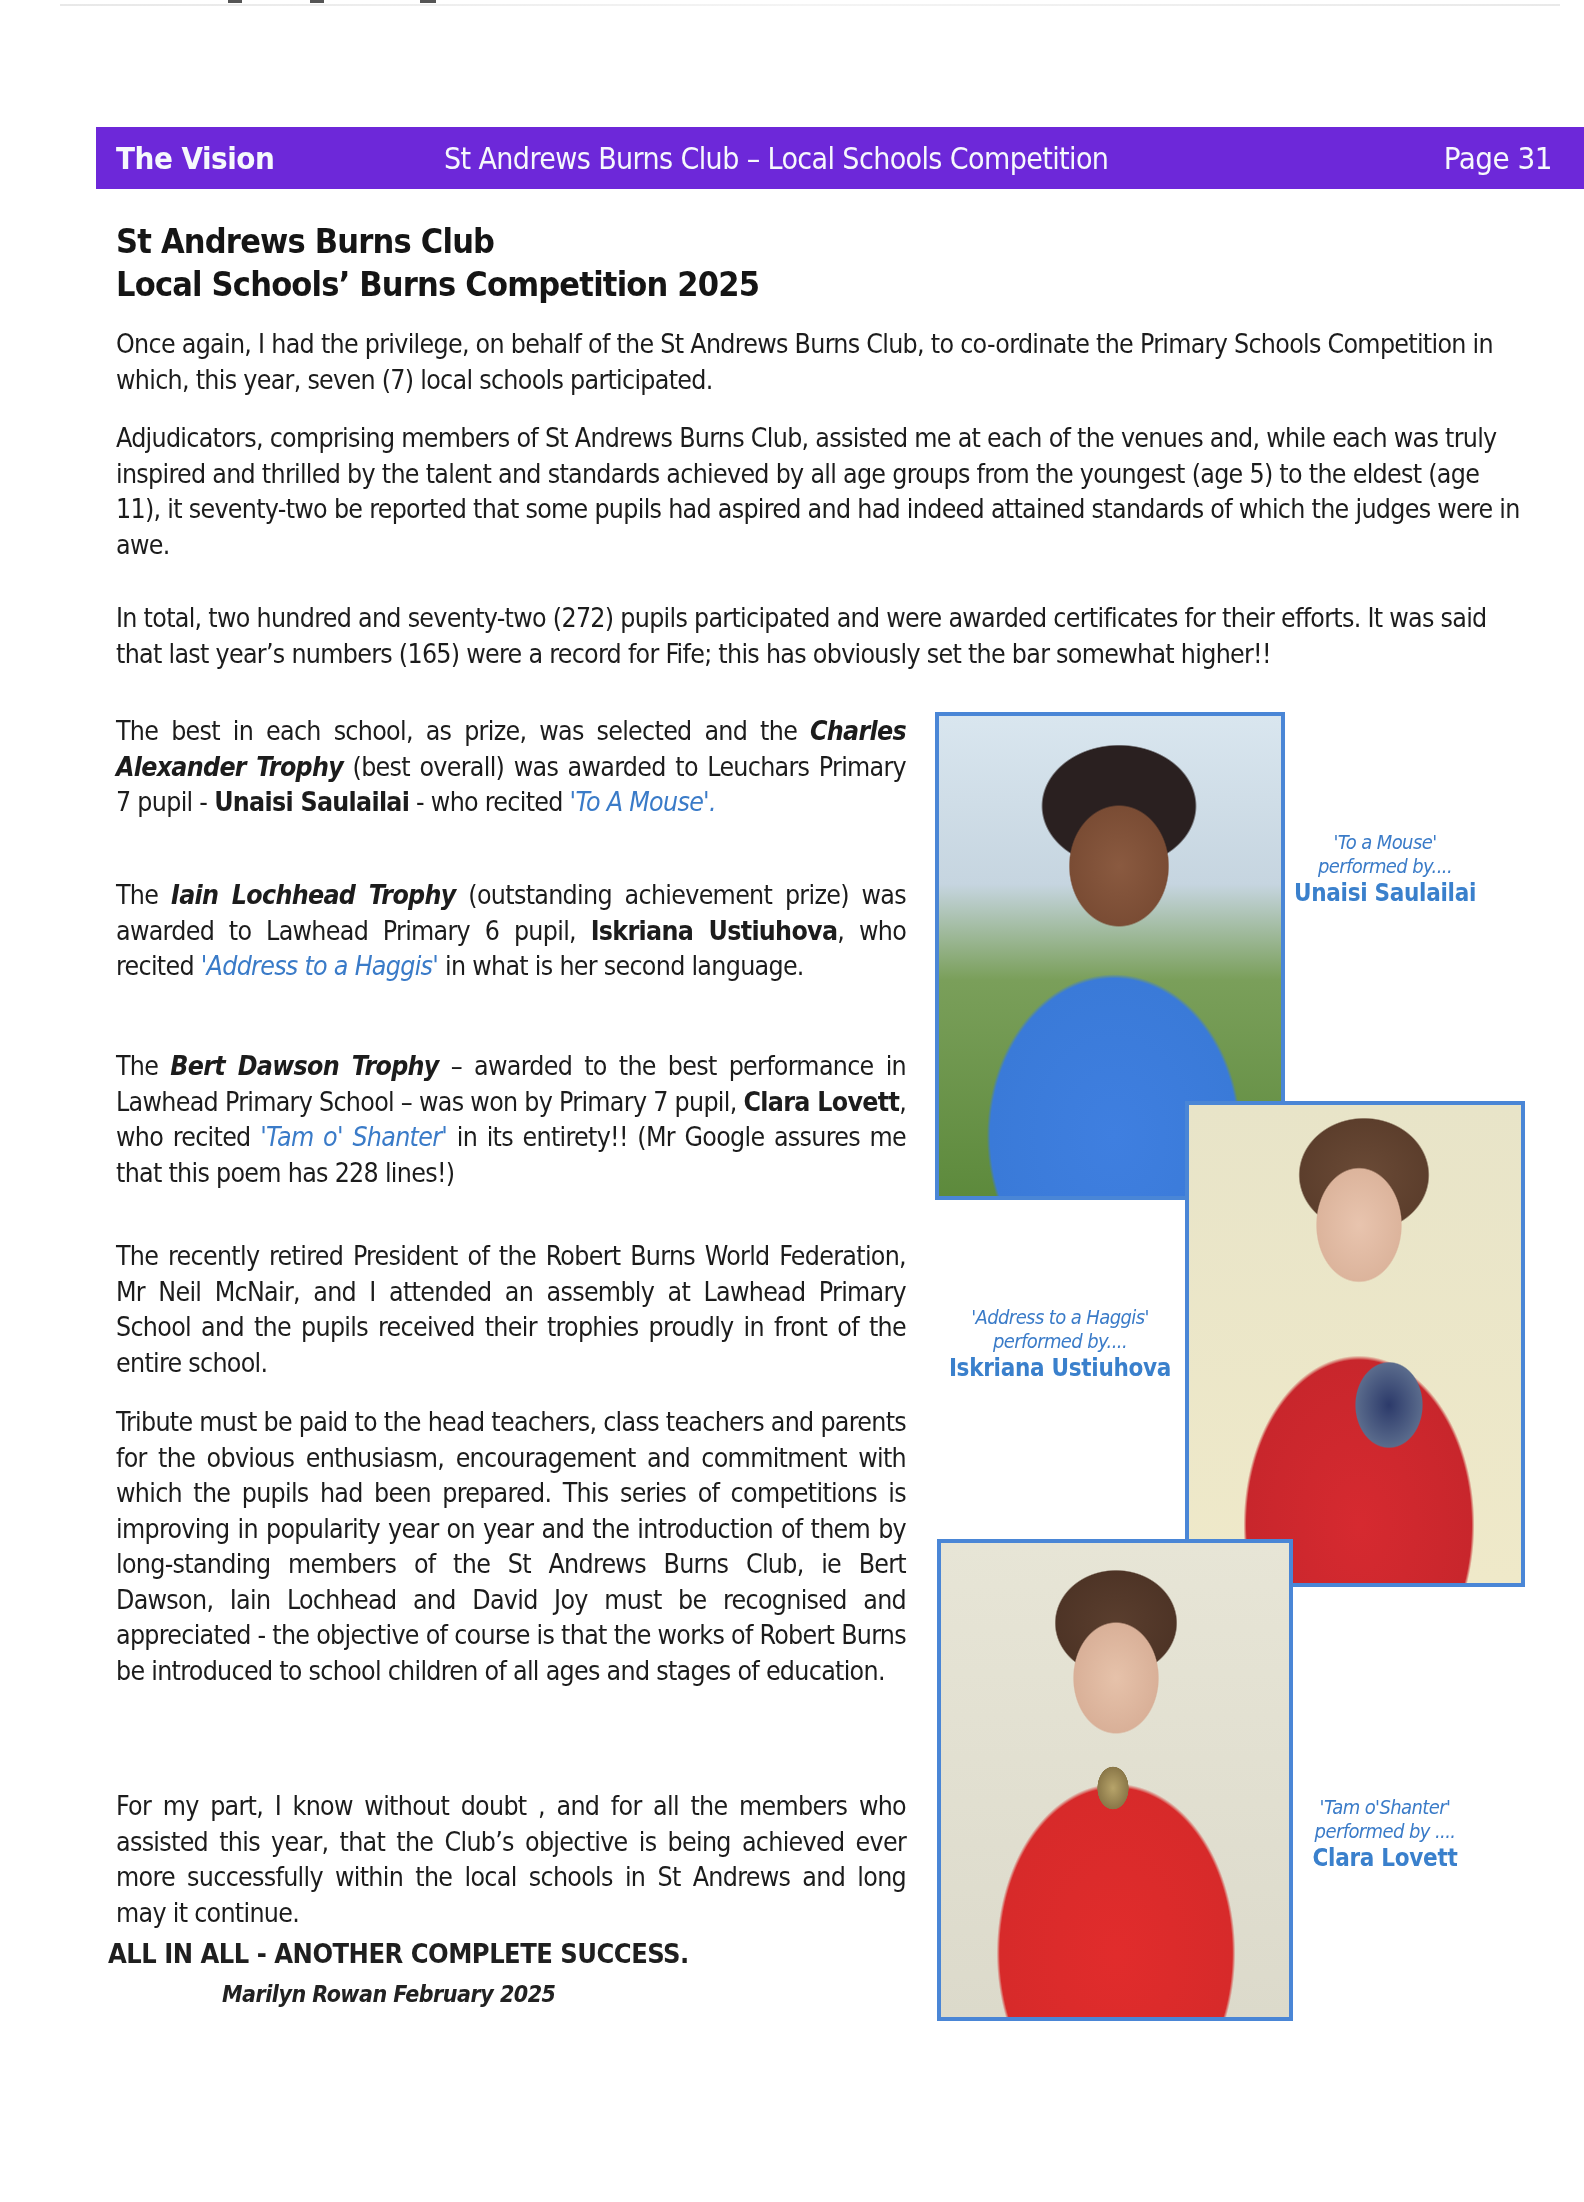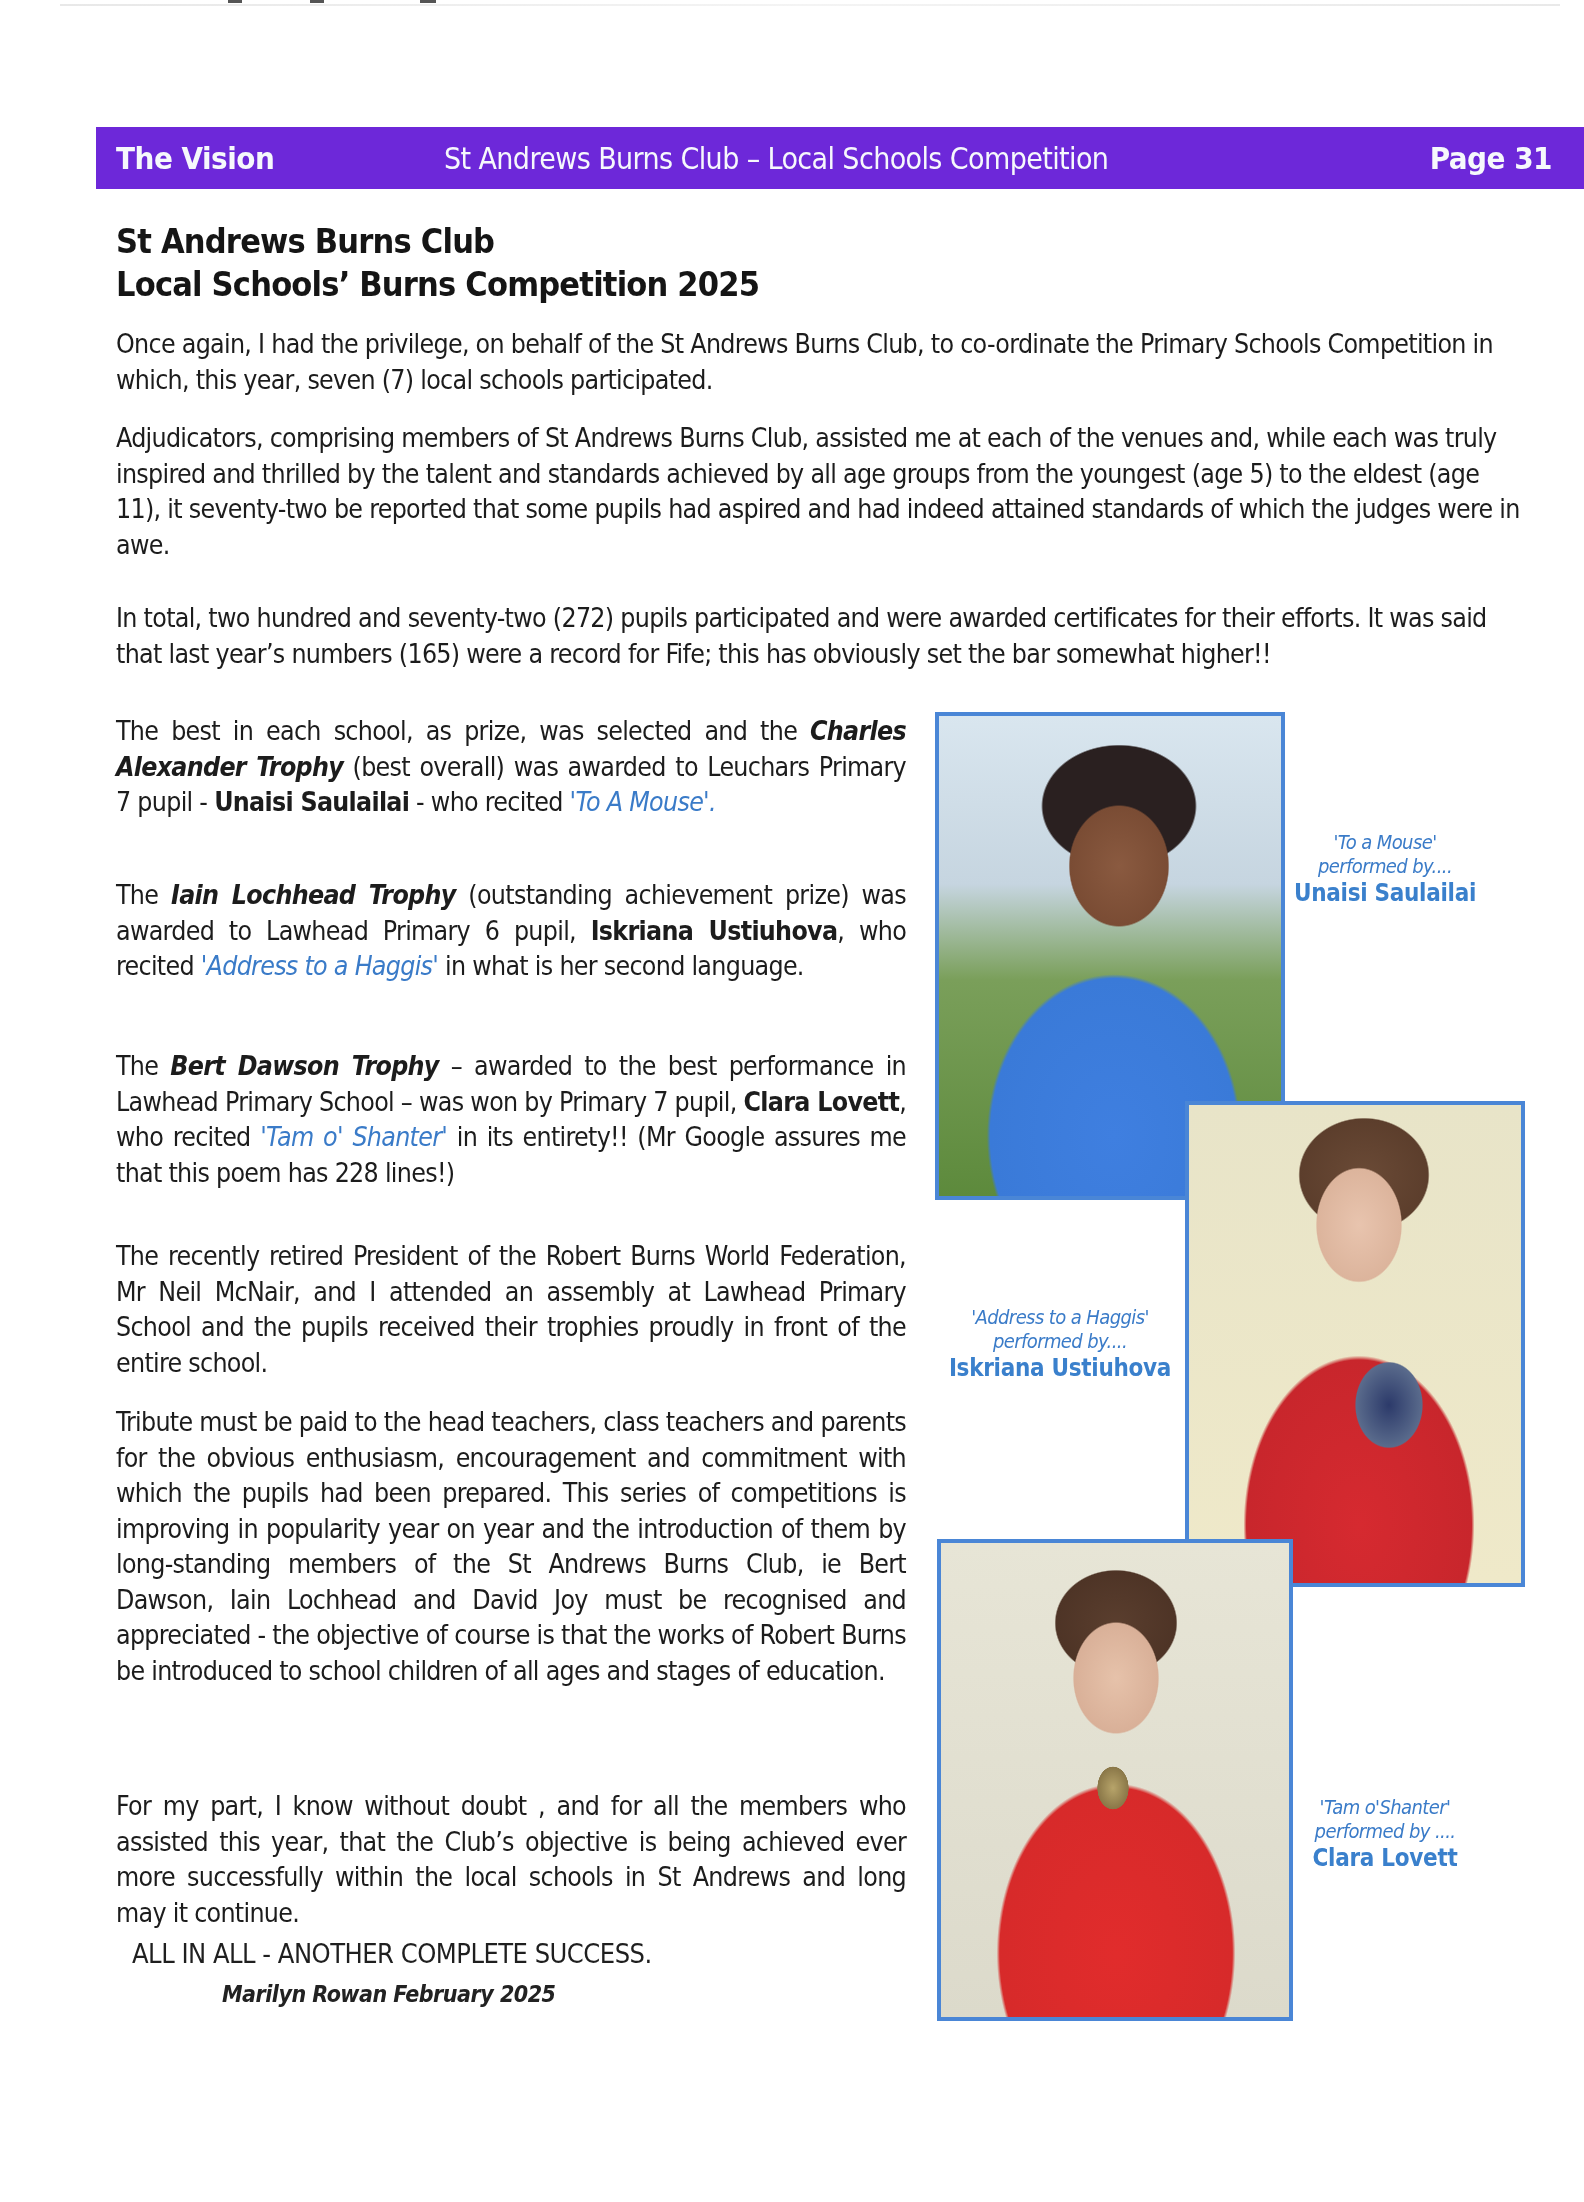--- a/index.html
+++ b/index.html
@@ -19,37 +19,37 @@
 
   .header-bar {
     position: absolute; left: 96px; top: 127px; width: 1496px; height: 62px;
     background: #6d28d9;
     color: #f6f8fc;
     display: flex; align-items: center;
     box-sizing: border-box;
   }
   .header-left { position: absolute; left: 20px; font-weight: bold; font-size: 31px; letter-spacing: -0.5px; }
   .header-center { position: absolute; left: 348px; font-size: 30px; letter-spacing: -0.6px; }
-  .header-right { position: absolute; right: 40px; font-weight: bold; font-size: 31px; letter-spacing: -0.5px; }
+  .header-right { position: absolute; right: 40px; font-weight: normal; font-size: 31px; letter-spacing: -0.5px; }
 
   .title {
     position: absolute; left: 116px; top: 220px;
     font-weight: bold; font-size: 34px; line-height: 43px; letter-spacing: -0.8px;
     color: #151515;
   }
   .para {
     position: absolute; font-size: 26.5px; line-height: 35.5px; letter-spacing: -0.7px;
     color: #1c1c1c; margin: 0;
   }
   .full { left: 116px; width: 1410px; }
   .col { left: 116px; width: 790px; text-align: justify; }
   .b { font-weight: bold; }
   .bi { font-weight: bold; font-style: italic; }
   .poem { color: #3a7bc8; font-style: italic; }
-  .closing { position: absolute; left: 132px; top: 1938px; font-weight: normal; font-size: 27px; letter-spacing: -0.5px; color: #1f1f1f; }
+  .closing { position: absolute; left: 108px; top: 1938px; font-weight: bold; font-size: 27px; letter-spacing: -0.5px; color: #1f1f1f; }
   .signature { position: absolute; left: 222px; top: 1981px; font-weight: bold; font-style: italic; font-size: 23px; letter-spacing: -0.5px; color: #222; }
 
   .photo {
     position: absolute; box-sizing: border-box;
     border: 4px solid #4a86d6;
     overflow: hidden;
   }
   .photo1 { left: 935px; top: 712px; width: 350px; height: 488px;
     background:
       radial-gradient(ellipse 70px 85px at 180px 150px, #8a5a40 0%, #7a4c34 70%, transparent 72%),

